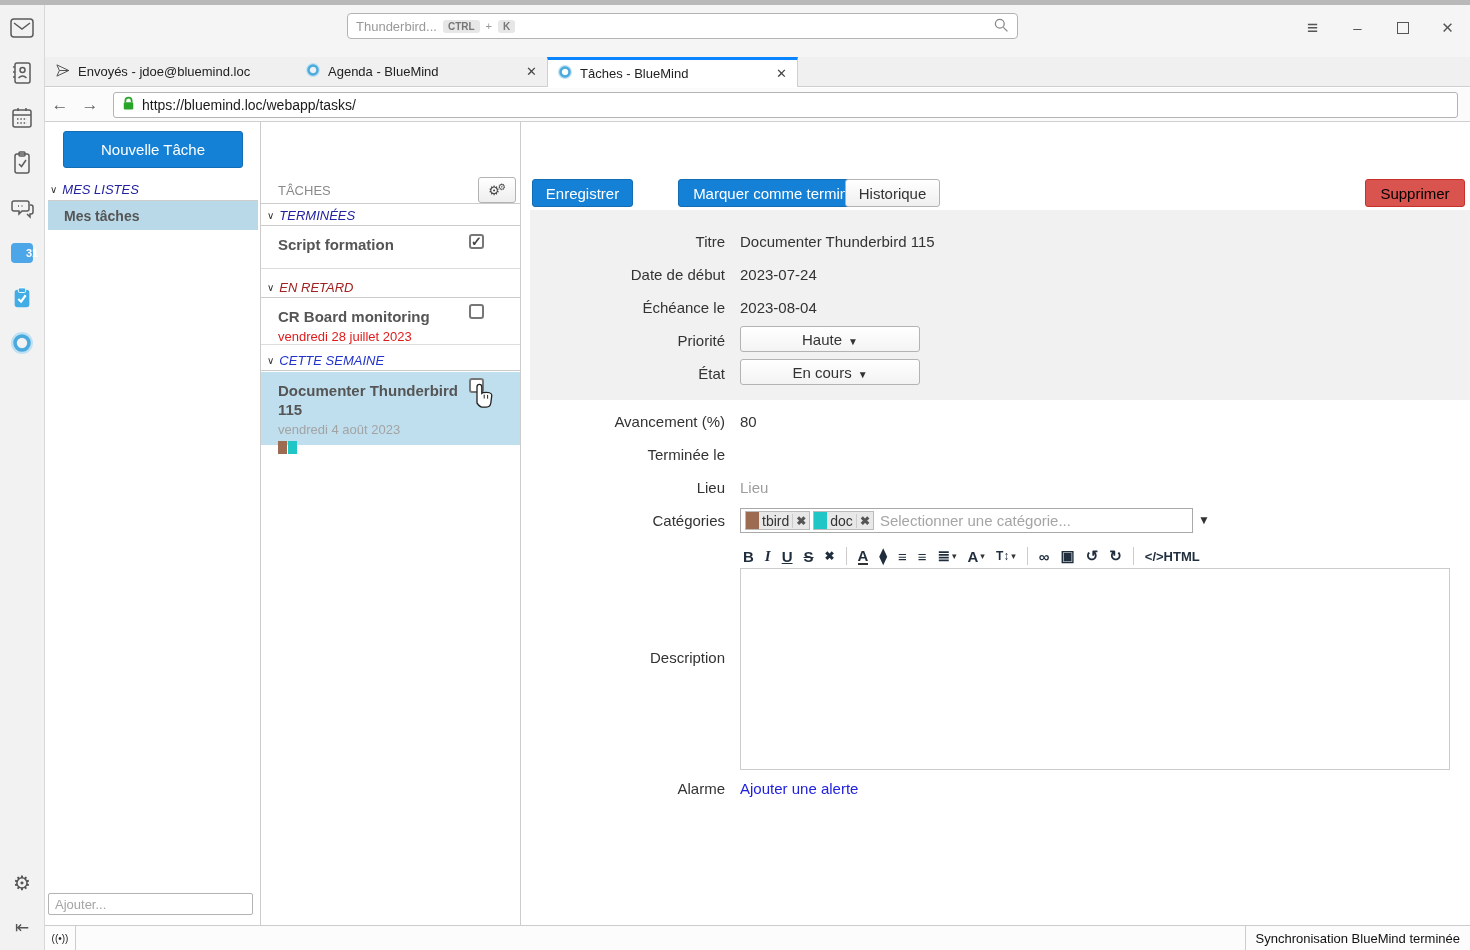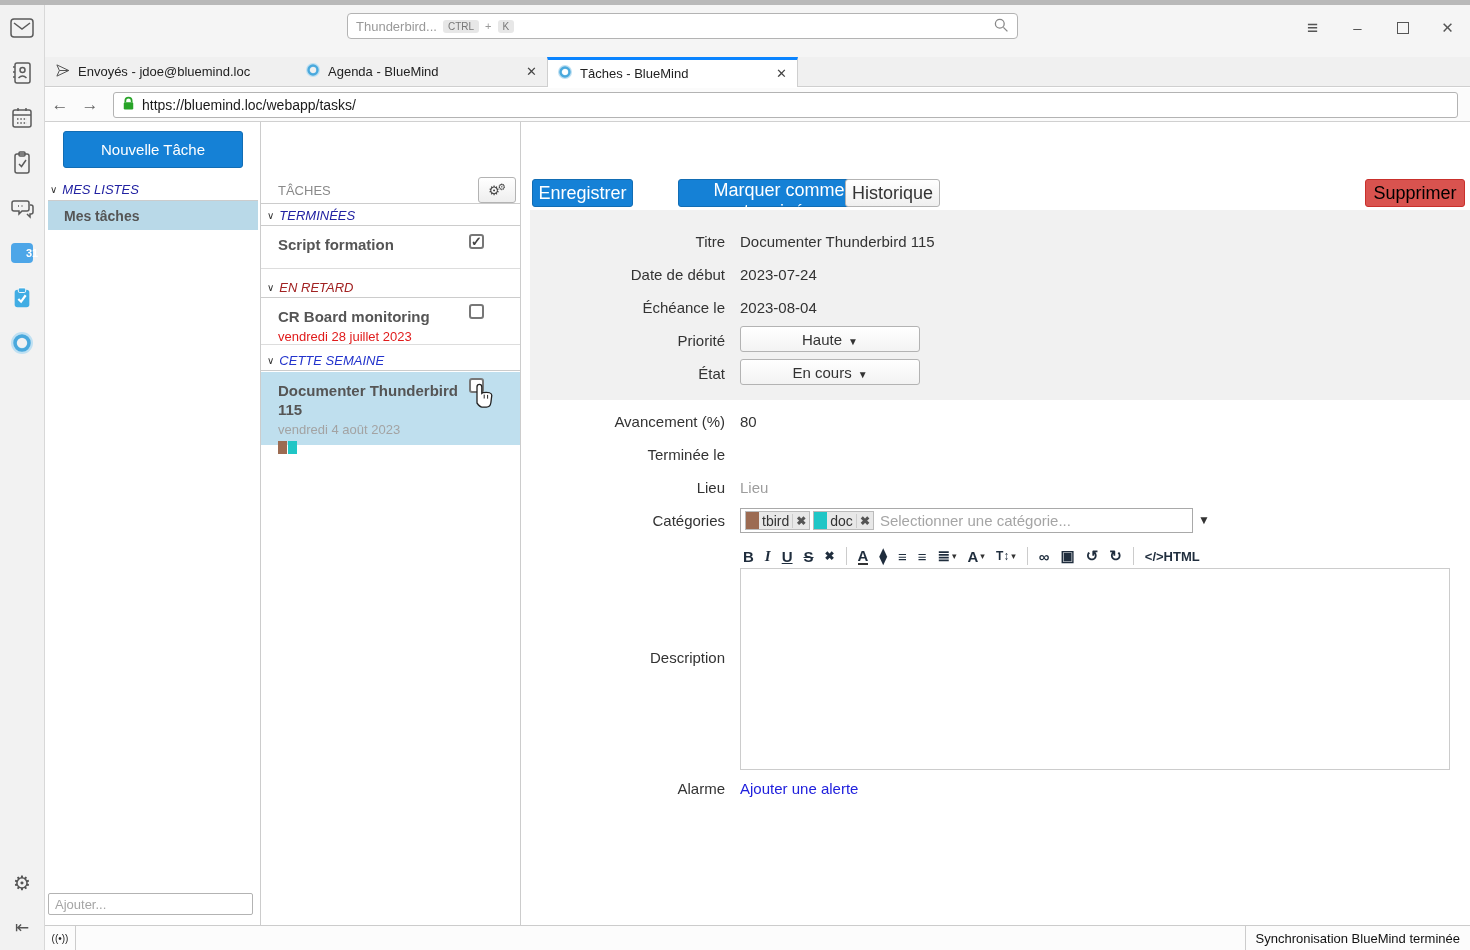--- a/index.html
+++ b/index.html
@@ -14,21 +14,21 @@
   .rail-btn:first-child { margin-top:8px; }
   .rail-btn svg { display:block; }
   .badge31 { width:22px; height:20px; background:#4da6e8; border-radius:4px; color:#fff;
     font-size:11px; font-weight:bold; display:flex; align-items:center; justify-content:center;padding-left:20px; }
   .glyph { color:#555; }
 
   #chrome-bar { position:absolute; left:45px; top:5px; right:0; height:52px; background:#f5f5f5; }
   #searchbox { position:absolute; left:302px; top:8px; width:671px; height:26px; background:#fff;
     border:1px solid #b3b3b3; border-radius:4px; display:flex; align-items:center; padding:0 8px; gap:6px; }
   #searchbox .ph { color:#999; font-size:13px; }
-  kbd.chip { background:#e7e7e7; border-radius:3px; padding:1px 5px; font-size:10px; font-weight:normal;
+  kbd.chip { background:#e7e7e7; border-radius:3px; padding:1px 5px; font-size:10px; font-weight:bold;
     color:#777; font-family:"Liberation Sans",sans-serif; }
   #searchbox .plus { color:#999; font-size:11px; }
   #searchbox .mag { margin-left:auto; }
   #win-controls { position:absolute; right:0; top:0; height:45px; display:flex; }
   #win-controls .wc { width:45px; height:45px; display:flex; align-items:center; justify-content:center;
     color:#555; font-size:15px; }
   #win-controls .wc.menu { font-size:19px; }
   #win-controls .wc.max span { width:12px; height:12px; border:1px solid #555; display:block; }
 
   #tabbar { position:absolute; left:45px; top:57px; right:0; height:30px; background:#f0f0f0;
@@ -84,21 +84,21 @@
     border-radius:3px; background:#fff; font-size:13px; line-height:11px; text-align:center;
     color:#444; font-weight:bold; }
   .tagrow { display:flex; gap:1px; margin-top:4px; }
   .tag-sq { width:9px; height:13px; }
 
   
   #cursor { position:absolute; left:207px; top:256px; z-index:20; }
 
   
   #detail { position:absolute; left:530px; top:122px; right:0; bottom:25px; background:#fff; }
-  .abtn { position:absolute; top:57px; height:28px; border-radius:3px; font-size:18px;
+  .abtn { position:absolute; top:57px; height:28px; border-radius:3px; font-size:15px;
     font-family:"Liberation Sans",sans-serif; }
   .abtn.blue { background:#1581d6; border:1px solid #126db4; color:#fff; }
   #btn-save { left:2px; width:101px; }
   #btn-done { left:108px; width:202px;margin-left:40px; }
   #btn-hist { left:315px; width:95px; background:linear-gradient(#fff,#efefef);
     border:1px solid #b3b3b3; color:#333; }
   #btn-del { right:5px; width:100px; background:#d9534f; border:1px solid #c9302c; color:#000000; }
 
   #gray-block { position:absolute; left:0; right:0; top:88px; height:190px; background:#f1f1f1; }
   .flabel { position:absolute; left:0; width:195px; text-align:right; font-size:15px; color:#333; }

